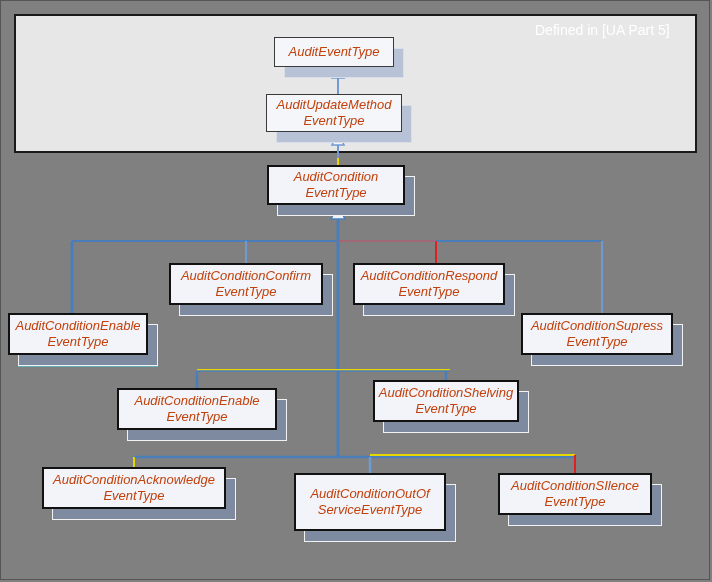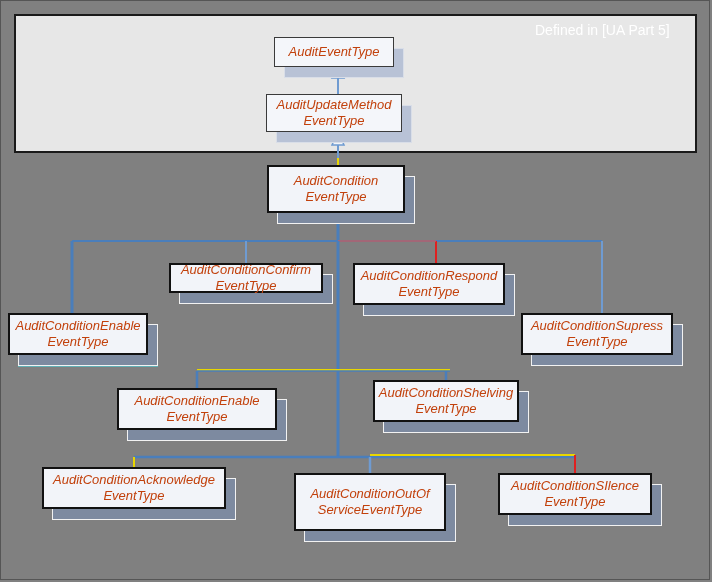--- a/index.html
+++ b/index.html
@@ -140,31 +140,31 @@
   <div class="node inpanel" style="left:266px;top:94px;width:136px;height:38px;">
     <div class="shadow"></div>
     <div class="boxface">
       <div>
         <span>AuditUpdateMethod</span>
         <span>EventType</span>
       </div>
     </div>
   </div>
 
-  <div class="node" style="left:267px;top:165px;width:138px;height:48px;">
+  <div class="node" style="left:267px;top:165px;width:138px;height:40px;">
     <div class="shadow"></div>
     <div class="boxface">
       <div>
         <span>AuditCondition</span>
         <span>EventType</span>
       </div>
     </div>
   </div>
 
-  <div class="node" style="left:169px;top:263px;width:154px;height:30px;">
+  <div class="node" style="left:169px;top:263px;width:154px;height:42px;">
     <div class="shadow"></div>
     <div class="boxface">
       <div>
         <span>AuditConditionConfirm</span>
         <span>EventType</span>
       </div>
     </div>
   </div>
 
   <div class="node" style="left:353px;top:263px;width:152px;height:42px;padding-left:38px;">

